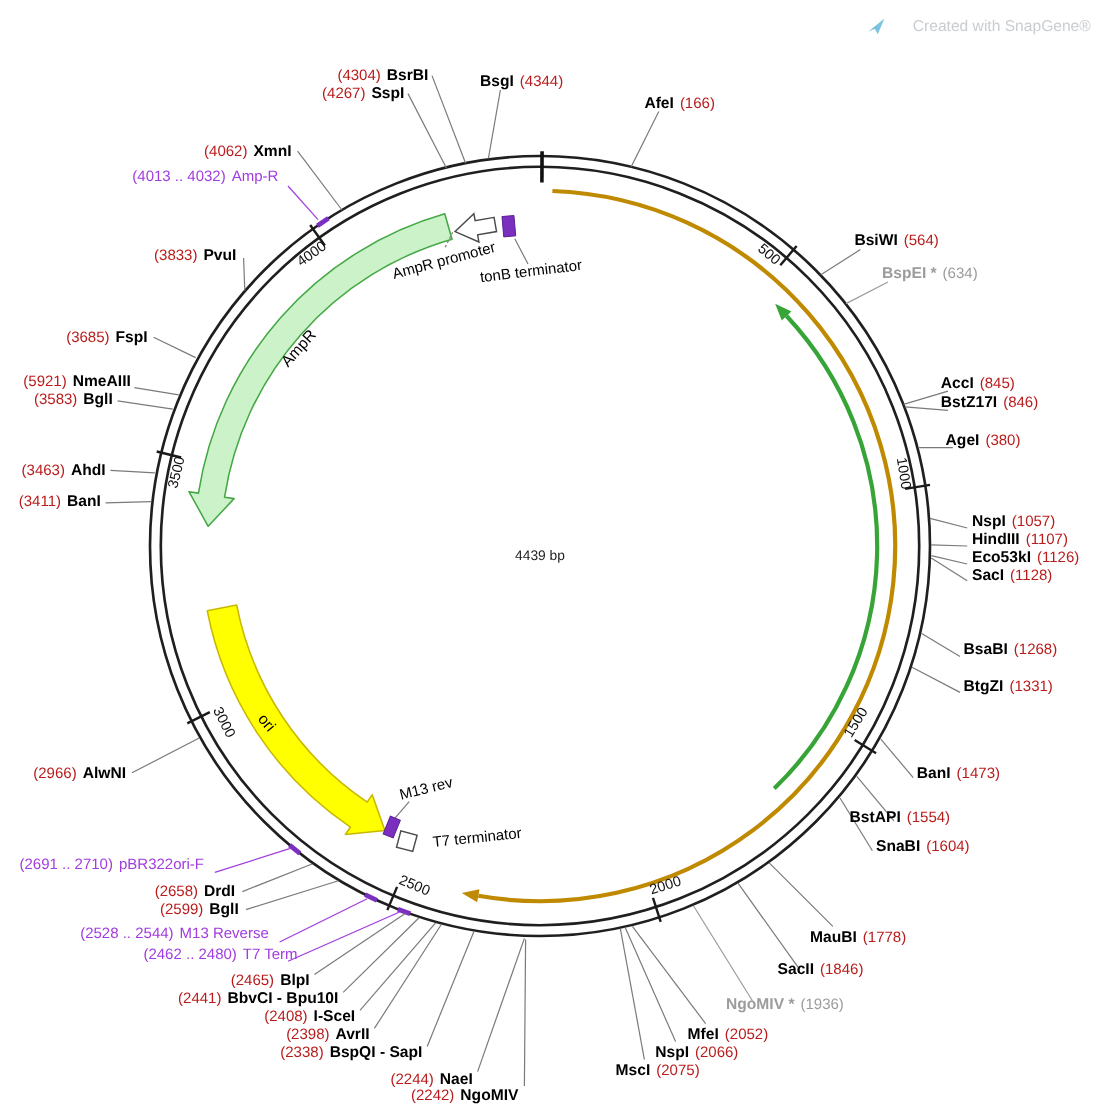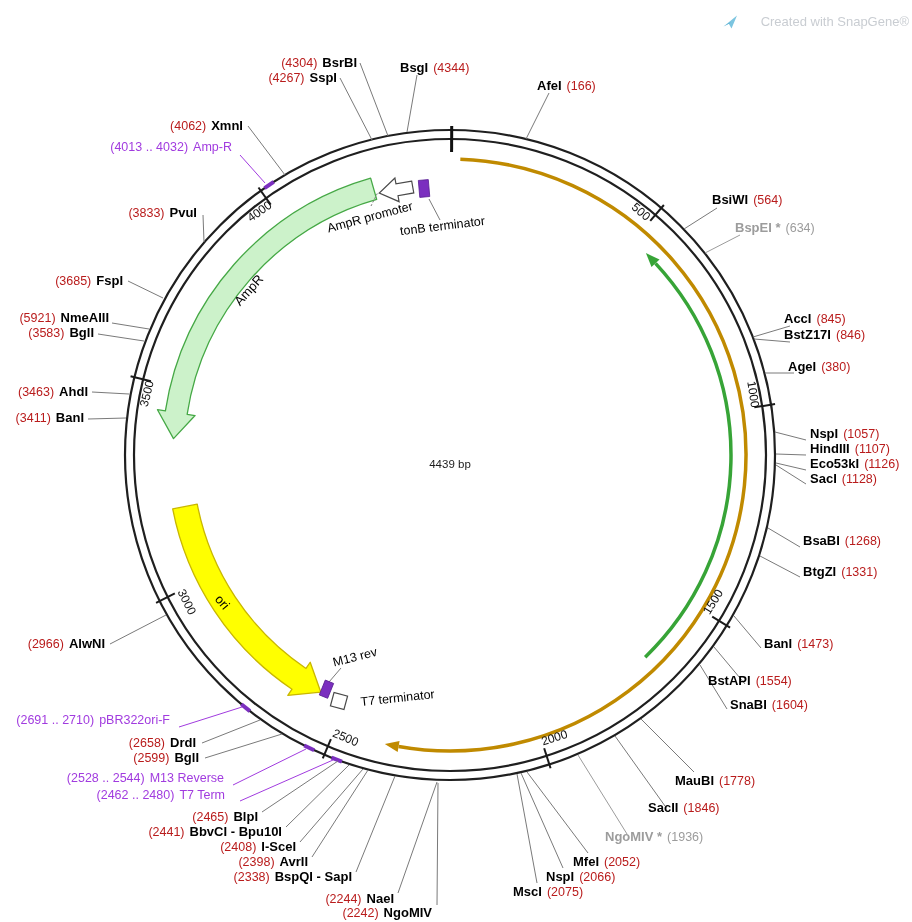--- a/index.html
+++ b/index.html
@@ -167,21 +167,21 @@
   <div class="lbl" style="left:708px;top:673px"><span class="n">BstAPI</span><span class="p">(1554)</span></div>
   <div class="lbl" style="left:730px;top:697px"><span class="n">SnaBI</span><span class="p">(1604)</span></div>
   <div class="lbl" style="right:807px;top:636px"><span class="p">(2966)</span><span class="n">AlwNI</span></div>
   <div class="lbl" style="left:675px;top:773px"><span class="n">MauBI</span><span class="p">(1778)</span></div>
   <div class="lbl" style="left:648px;top:800px"><span class="n">SacII</span><span class="p">(1846)</span></div>
   <div class="lbl gray" style="left:605px;top:829px"><span class="n">NgoMIV *</span><span class="p">(1936)</span></div>
   <div class="lbl purple" style="right:742px;top:713px"><span class="p">(2691 .. 2710)</span><span class="nm">pBR322ori-F</span></div>
   <div class="lbl" style="right:716px;top:735px"><span class="p">(2658)</span><span class="n">DrdI</span></div>
   <div class="lbl" style="right:713px;top:750px"><span class="p">(2599)</span><span class="n">BglI</span></div>
   <div class="lbl purple" style="right:688px;top:771px"><span class="p">(2528 .. 2544)</span><span class="nm">M13 Reverse</span></div>
-  <div class="lbl purple" style="right:687px;top:788px"><span class="p">(2462 .. 2480)</span><span class="nm">T7 Term</span></div>
+  <div class="lbl purple" style="right:664px;top:788px"><span class="p">(2462 .. 2480)</span><span class="nm">T7 Term</span></div>
   <div class="lbl" style="left:573px;top:854px"><span class="n">MfeI</span><span class="p">(2052)</span></div>
   <div class="lbl" style="left:546px;top:869px"><span class="n">NspI</span><span class="p">(2066)</span></div>
   <div class="lbl" style="left:513px;top:884px"><span class="n">MscI</span><span class="p">(2075)</span></div>
   <div class="lbl" style="right:654px;top:809px"><span class="p">(2465)</span><span class="n">BlpI</span></div>
   <div class="lbl" style="right:630px;top:824px"><span class="p">(2441)</span><span class="n">BbvCI - Bpu10I</span></div>
   <div class="lbl" style="right:616px;top:839px"><span class="p">(2408)</span><span class="n">I-SceI</span></div>
   <div class="lbl" style="right:604px;top:854px"><span class="p">(2398)</span><span class="n">AvrII</span></div>
   <div class="lbl" style="right:560px;top:869px"><span class="p">(2338)</span><span class="n">BspQI - SapI</span></div>
   <div class="lbl" style="right:518px;top:891px"><span class="p">(2244)</span><span class="n">NaeI</span></div>
   <div class="lbl" style="right:480px;top:905px"><span class="p">(2242)</span><span class="n">NgoMIV</span></div>

